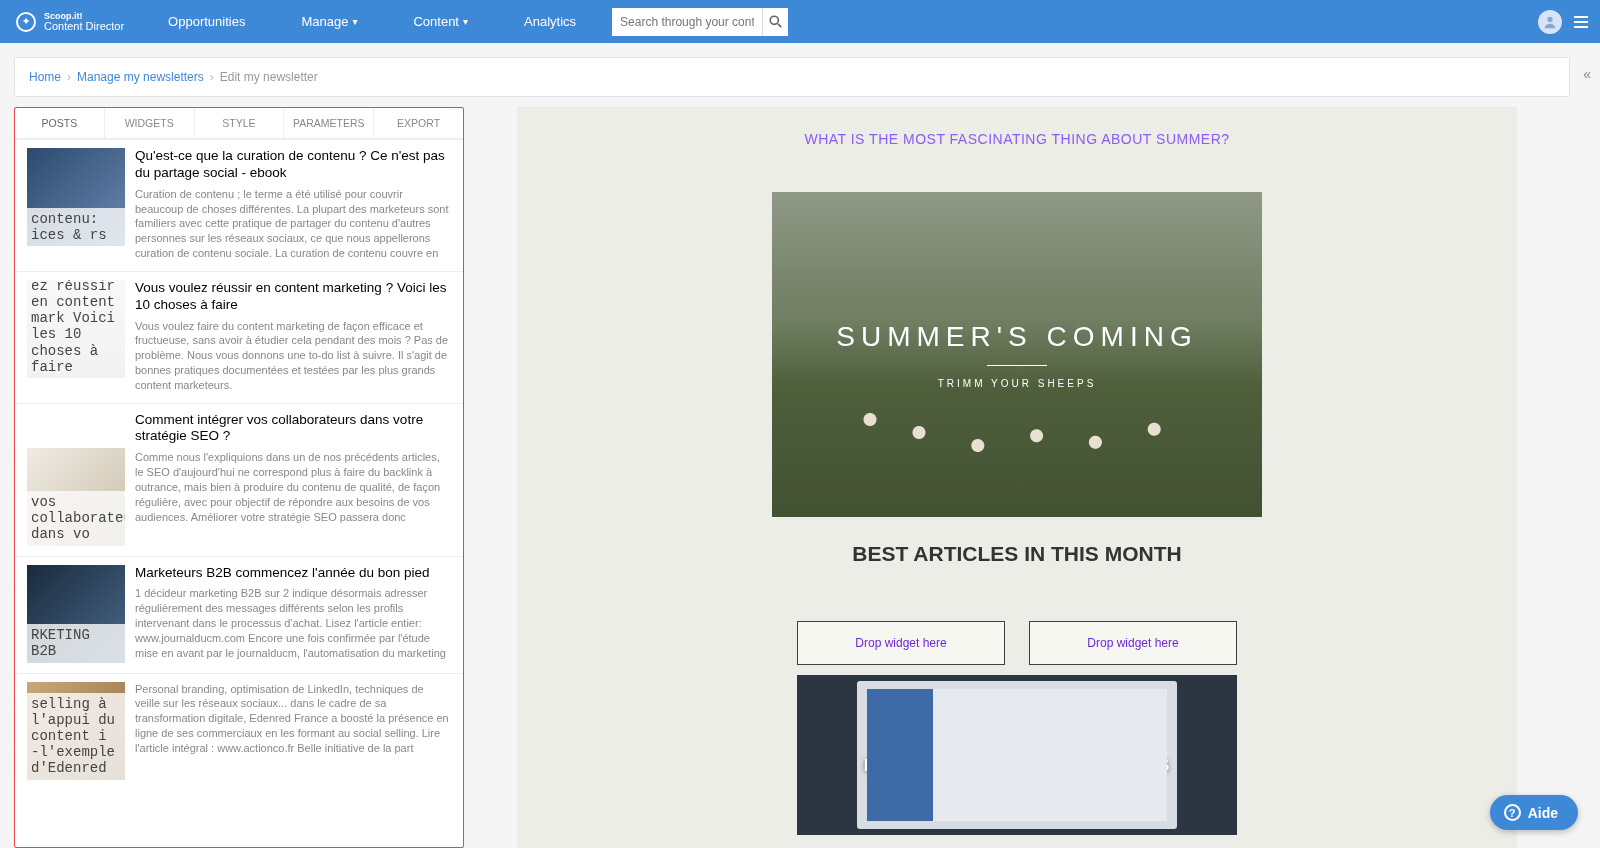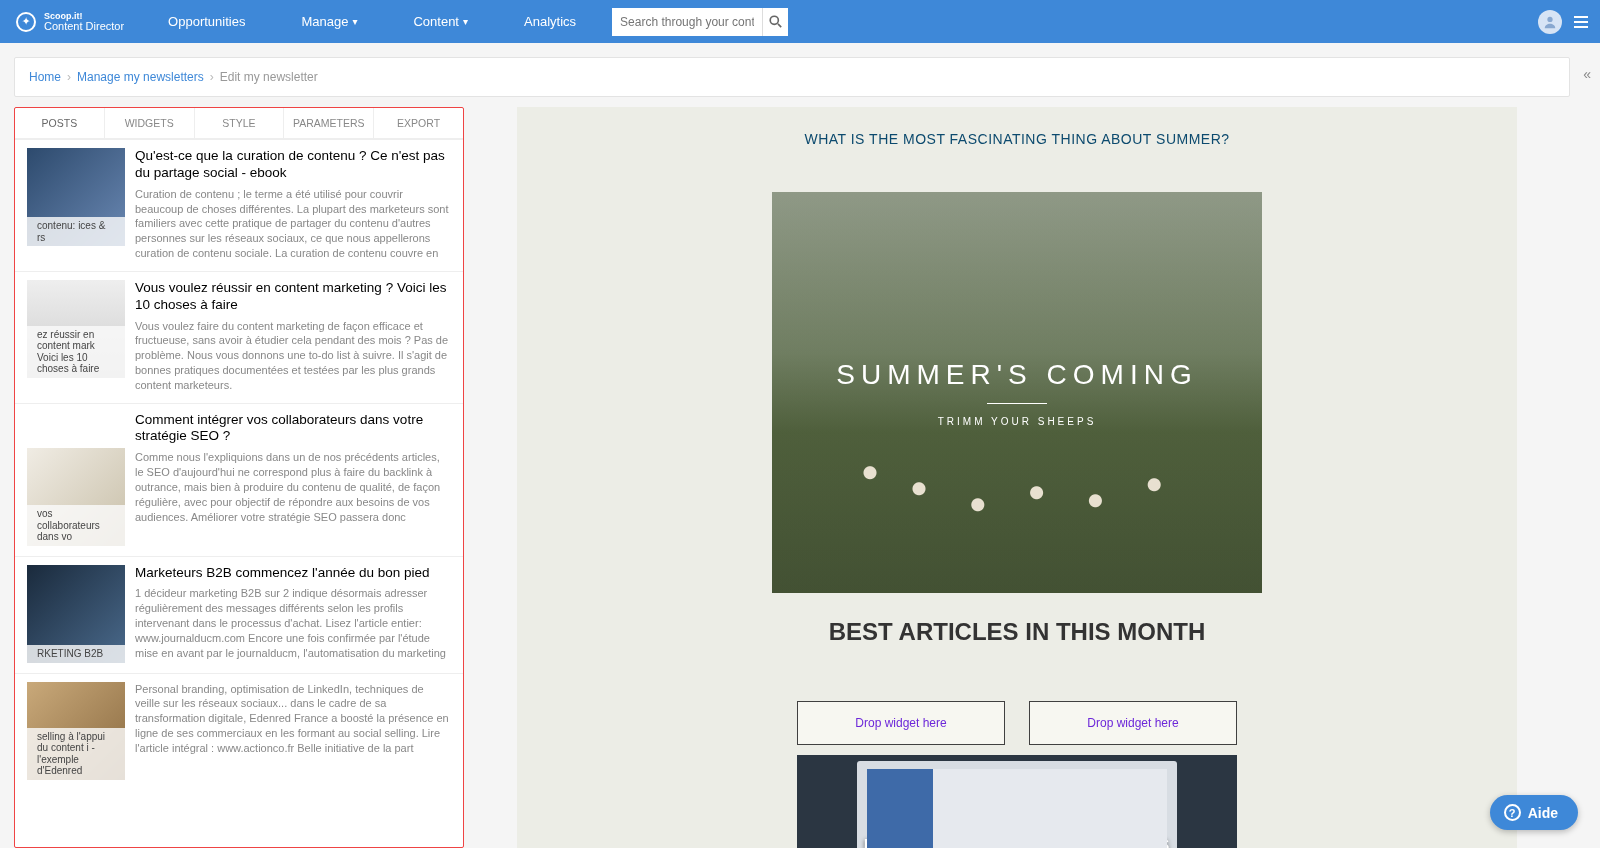--- a/index.html
+++ b/index.html
@@ -33,42 +33,42 @@
   .tab:last-child { border-right: none; }
   .tab.active { color: #666; font-weight: 500; }
   .filters { padding: 12px 14px 8px; display: grid; grid-template-columns: 150px 1fr; gap: 8px 10px; align-items: center; font-size: 12px; color: #666; }
   .filters select, .filters input { width: 100%; padding: 5px 8px; font-size: 12px; border: 1px solid #ddd; border-radius: 2px; background:#fff; color:#555; }
   .filters input::placeholder { color:#bbb; }
 
   .posts { flex: 1; overflow-y: auto; }
   .post { display: flex; gap: 10px; padding: 8px 12px 10px; border-top: 1px solid #eee; }
   .post:first-child { border-top: 1px solid #eee; }
   .thumb { width: 98px; height: 98px; flex-shrink: 0; background: #4a5a6a; position: relative; overflow:hidden; }
-  .thumb .overlay { position:absolute; left:0; bottom:0; right:0; background: rgba(250,250,250,0.82); color:#444; font-size:10px; padding:3px 10px; line-height:1.15; }
+  .thumb .overlay { position:absolute; left:0; bottom:0; right:0; background: rgba(250,250,250,0.82); color:#444; font-size:14px; padding:3px 4px; line-height:1.15;font-family:Liberation Mono, monospace; }
   .post-body .title { color: #000000; font-size: 13.5px; line-height: 1.25; margin-bottom: 5px; }
   .post-body .desc { color: #888; font-size: 11px; line-height: 1.35; max-height: 74px; overflow: hidden; }
 
   .preview { flex: 1; display: flex; justify-content: center; overflow-y: auto; }
   .canvas { width: 100%; max-width: 1000px; background: #ecede6; padding: 24px 30px 40px; text-align: center; }
-  .canvas-title { color: #0c4a6e; font-size: 14px; letter-spacing: 0.5px; margin-bottom: 45px; }
-  .hero { width: 490px; margin: 0 auto 25px; height: 401px; position: relative; overflow:hidden; background: linear-gradient(#b7c1af, #8a9a7a 40%, #5b6e44 60%, #4a5a38); display:flex; align-items:center; justify-content:center; }
+  .canvas-title { color: #8b5cf6; font-size: 14px; letter-spacing: 0.5px; margin-bottom: 45px; }
+  .hero { width: 490px; margin: 0 auto 25px; height: 325px; position: relative; overflow:hidden; background: linear-gradient(#b7c1af, #8a9a7a 40%, #5b6e44 60%, #4a5a38); display:flex; align-items:center; justify-content:center; }
   .hero::before { content:""; position:absolute; inset:0; background:
      radial-gradient(circle at 20% 70%, #e8e0d0 6px, transparent 7px),
      radial-gradient(circle at 30% 74%, #e8e0d0 6px, transparent 7px),
      radial-gradient(circle at 42% 78%, #e8e0d0 6px, transparent 7px),
      radial-gradient(circle at 54% 75%, #e8e0d0 6px, transparent 7px),
      radial-gradient(circle at 66% 77%, #e8e0d0 6px, transparent 7px),
      radial-gradient(circle at 78% 73%, #e8e0d0 6px, transparent 7px),
      linear-gradient(rgba(50,60,40,0.3), rgba(50,60,40,0.3)); }
   .hero-inner { position:relative; color:#fff; }
   .hero-inner .hl { font-size: 28px; letter-spacing: 6px; font-weight:300; }
   .hero-inner .hr { width:60px; border:none; border-top:1px solid #fff; margin:12px auto; }
   .hero-inner .hs { font-size:10px; letter-spacing:3px; }
 
-  .section-title { font-size: 24px; font-weight: bold; color: #333; margin-bottom: 55px; }
+  .section-title { font-size: 21px; font-weight: bold; color: #333; margin-bottom: 55px; }
   .dropzones { width: 440px; margin: 0 auto 10px; display: flex; gap: 24px; }
   .dropzone { flex: 1; border: 1px solid #404040; background: #f7f7f1; color: #6d28d9; font-size: 12px; padding: 14px 15px; }
   .article-card { width: 440px; margin: 0 auto; height: 160px; background: #2b3642; position: relative; display:flex; align-items:center; justify-content:center; overflow:hidden; }
   .article-card::before { content:""; position:absolute; top:6px; bottom:6px; left:60px; right:60px; background:#d8dde3; border-radius:3px; }
   .article-card::after { content:""; position:absolute; top:14px; bottom:14px; left:70px; right:70px; background: linear-gradient(90deg, #3e6aa8 22%, #e6e9ee 22%); }
   .article-card .ac-text { position: relative; color: #fff; font-size: 17px; font-weight: bold; letter-spacing: 1px; text-shadow: 0 1px 4px rgba(0,0,0,0.6); line-height:1.3; }
 
   .help-btn { position: fixed; right: 22px; bottom: 18px; background: #3e88d8; color: #fff; border-radius: 22px; padding: 9px 20px 9px 14px; display: flex; align-items: center; gap: 7px; font-size: 14px; font-weight: bold; box-shadow: 0 2px 6px rgba(0,0,0,0.25); cursor:pointer; }
   .help-btn .q { width: 17px; height: 17px; border: 2px solid #fff; border-radius: 50%; display: flex; align-items: center; justify-content: center; font-size: 11px; font-weight: bold; }
 

